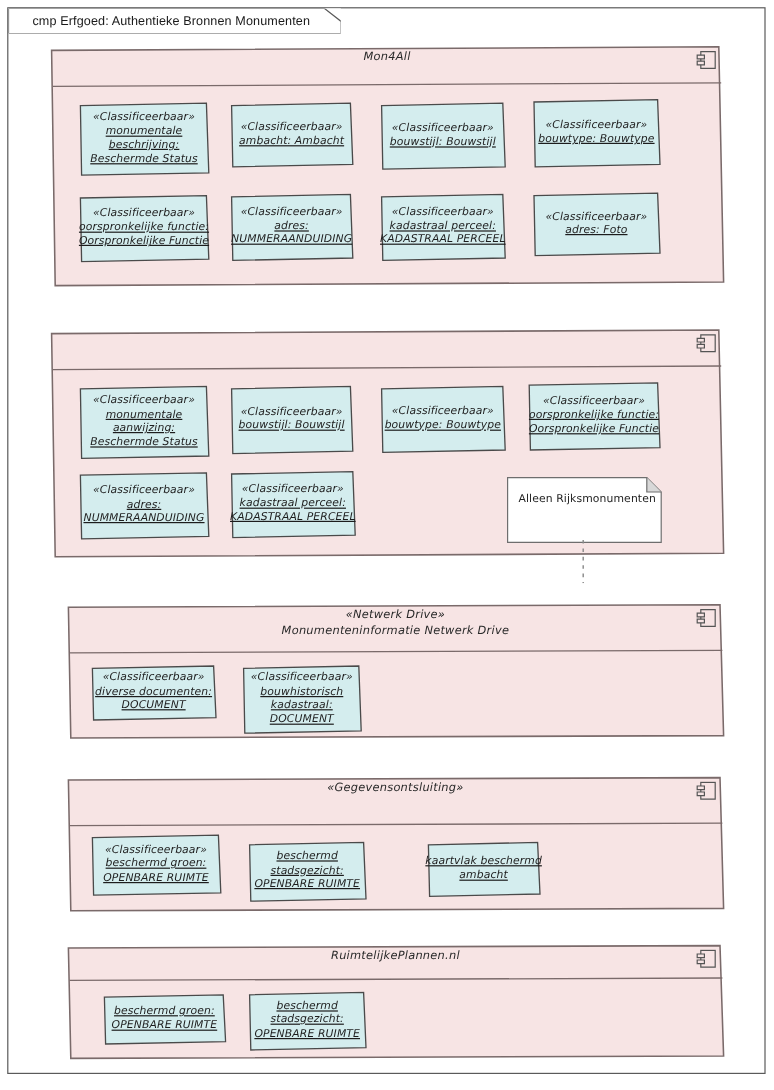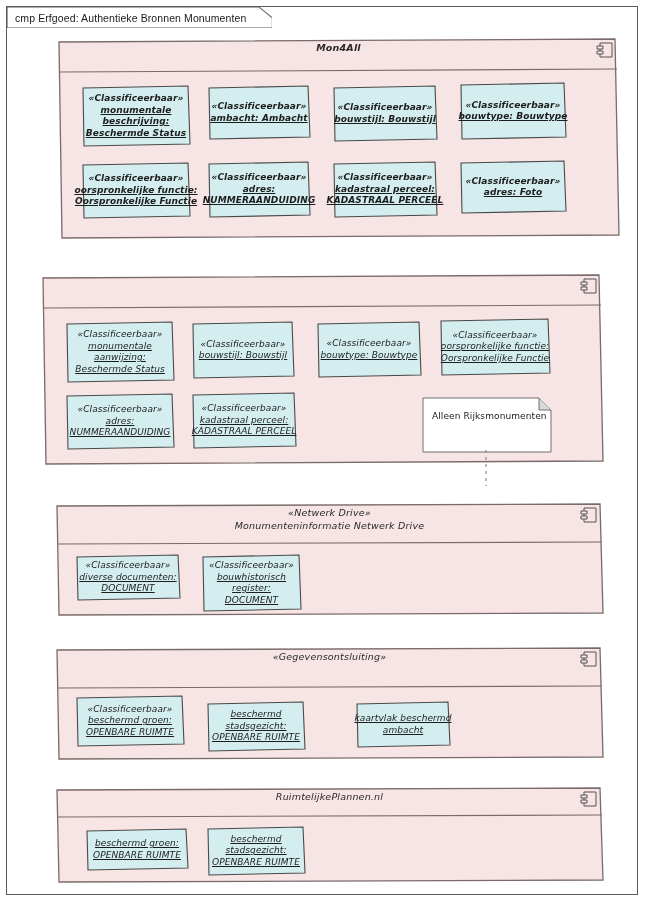--- a/index.html
+++ b/index.html
@@ -46,20 +46,21 @@
     height: 100%;
     pointer-events: none;
   }
   #frame-tab-label {
     position: relative;
     font-size: 10.5px;
     color: #1a1a1a;
     white-space: nowrap;
     letter-spacing: 0.1px;
     font-family: "Liberation Sans", sans-serif;
+    margin-left: 12px;
   }
 
   
   .package {
     position: absolute;
     box-sizing: border-box;
   }
   .pkg-svg {
     position: absolute;
     left: 0;
@@ -169,21 +170,21 @@
 
 <div id="diagram-frame">
 
   <div id="frame-tab">
     <svg class="tab-shape" viewBox="0 0 236 21" preserveAspectRatio="none">
       <path d="M0,0 L224,0 L236,11 L236,21 L0,21 Z" fill="#ffffff" stroke="#5a5a5a" stroke-width="1"></path>
     </svg>
     <span id="frame-tab-label">cmp Erfgoed: Authentieke Bronnen Monumenten</span>
   </div>
 
-  <div class="package" style="left:48px; top:29px; width:567px; height:205px;font-weight:bold;">
+  <div class="package" style="left:32px; top:29px; width:567px; height:205px;">
     <svg class="pkg-svg" viewBox="0 0 567 205" preserveAspectRatio="none">
       <path d="M4,6 L560,3 L564,199 L7,202 Z" fill="#f7e4e4" stroke="#7a6a6a" stroke-width="1.3"></path>
       <path d="M5,36 L562,33" fill="none" stroke="#7a6a6a" stroke-width="1.1"></path>
     </svg>
     <div class="pkg-header">
 
       <span class="pkg-name">Mon4All</span>
     </div>
     <svg class="component-icon" viewBox="0 0 18 17">
       <path d="M4,1 L16,1 L16,15 L4,15 Z" fill="#f7e4e4" stroke="#555" stroke-width="1"></path>
@@ -391,21 +392,21 @@
       </div>
     </div>
 
     <div class="comp" style="left:148px; top:53px; width:101px; height:58px;">
       <svg class="comp-svg" viewBox="0 0 101 58" preserveAspectRatio="none">
         <path d="M2,3 L98,1 L100,55 L3,57 Z" fill="#d4edee" stroke="#4a4a4a" stroke-width="1.1"></path>
       </svg>
       <div class="comp-text">
         <span class="comp-stereo">«Classificeerbaar»</span>
         <span class="comp-label">bouwhistorisch</span>
-        <span class="comp-label">register:</span>
+        <span class="comp-label">kadastraal:</span>
         <span class="comp-label">DOCUMENT</span>
       </div>
     </div>
   </div>
 
   <div class="package" style="left:46px; top:638px; width:553px; height:117px;">
     <svg class="pkg-svg" viewBox="0 0 553 117" preserveAspectRatio="none">
       <path d="M4,5 L547,3 L550,112 L6,114 Z" fill="#f7e4e4" stroke="#7a6a6a" stroke-width="1.3"></path>
       <path d="M5,43 L549,41" fill="none" stroke="#7a6a6a" stroke-width="1.1"></path>
     </svg>

